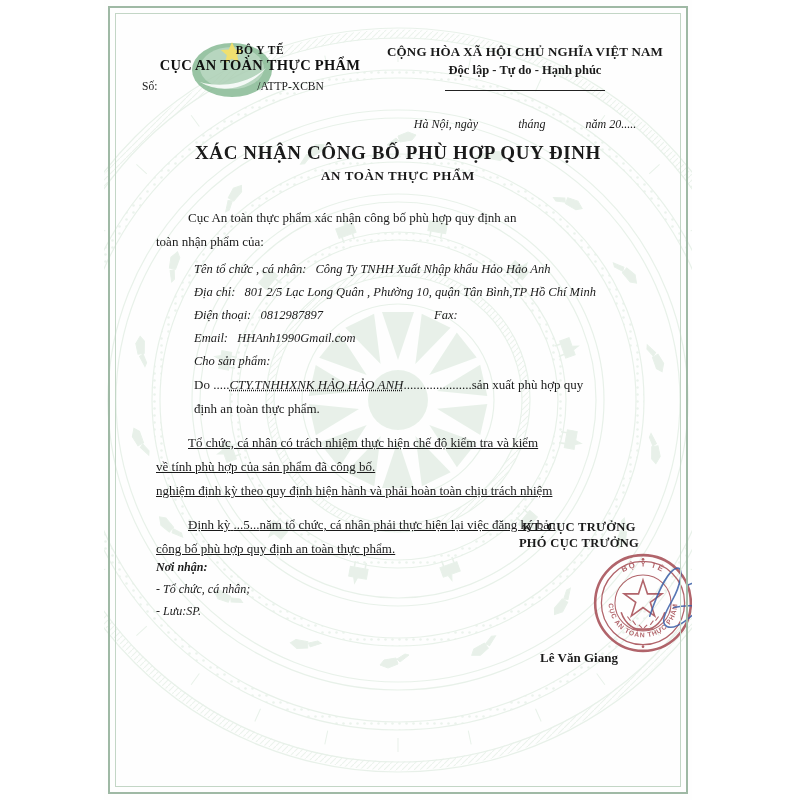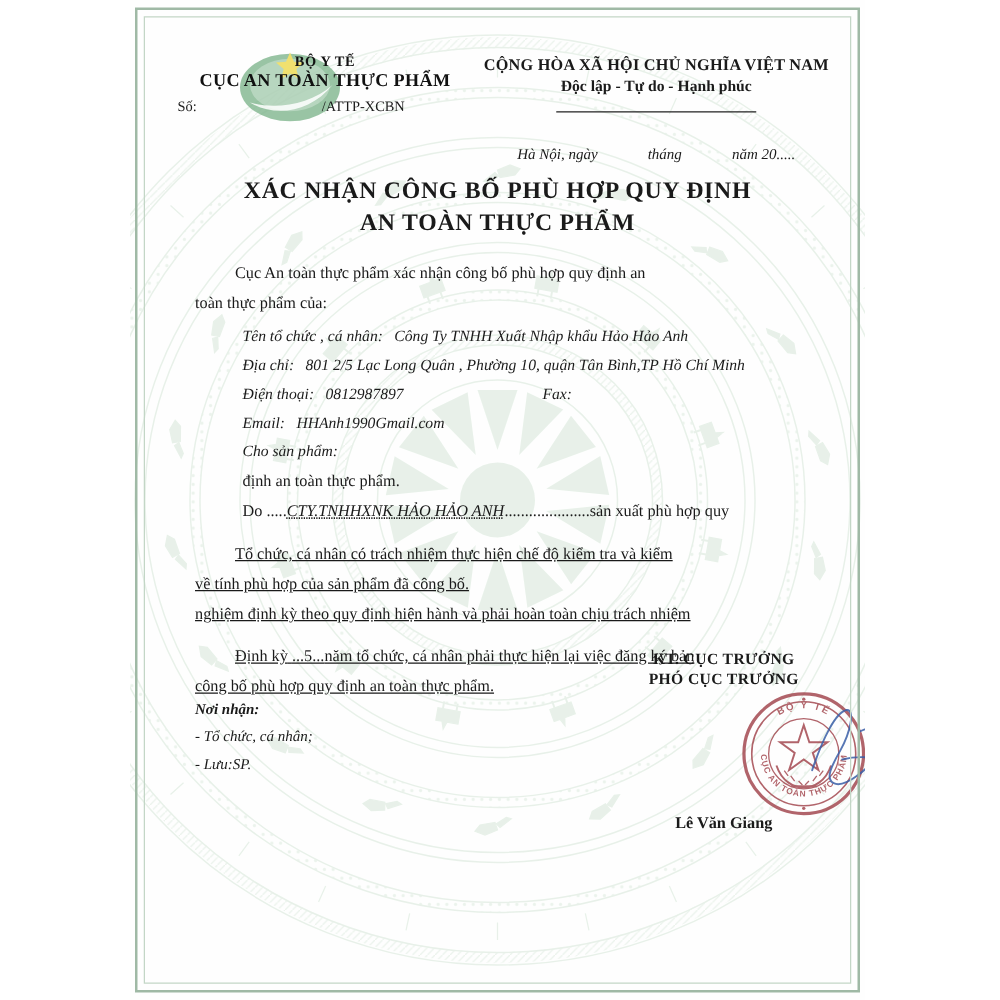--- a/index.html
+++ b/index.html
@@ -149,21 +149,21 @@
     position: absolute;
     left: 0; right: 0; top: 142px;
     text-align: center;
   }
   .title-l1 {
     font-size: 19px;
     font-weight: bold;
     letter-spacing: 0.6px;
   }
   .title-l2 {
-    font-size: 19px;
+    font-size: 13px;
     font-weight: bold;
     letter-spacing: 0.6px;
     margin-top: 4px;
   }
 
   
   .body-block {
     position: absolute;
     left: 52px; right: 44px;
     top: 206px;
@@ -610,21 +610,21 @@
       </div>
 
       <div class="title-block">
         <div class="title-l1">XÁC NHẬN CÔNG BỐ PHÙ HỢP QUY ĐỊNH</div>
         <div class="title-l2">AN TOÀN THỰC PHẨM</div>
       </div>
 
       <div class="body-block">
 
         <div class="para para-indent">Cục An toàn thực phẩm xác nhận công bố phù hợp quy định an</div>
-        <div class="para">toàn thực phẩm của:</div>
+        <div class="para">toàn nhận phẩm của:</div>
 
         <div class="field-list">
 
           <div class="field-row">
             <span class="field-label">Tên tổ chức , cá nhân:</span>
             <span class="field-value">Công Ty TNHH Xuất Nhập khẩu Hảo Hảo Anh</span>
           </div>
 
           <div class="field-row">
             <span class="field-label">Địa chỉ:</span>
@@ -645,25 +645,25 @@
           <div class="field-row">
             <span class="field-label">Email:</span>
             <span class="field-value">HHAnh1990Gmail.com</span>
           </div>
 
           <div class="field-row">
             <span class="field-label">Cho sản phẩm:</span>
             <span class="field-value"></span>
           </div>
 
-          <div class="do-row">định an toàn thực phẩm.</div>
           <div class="do-row">
             <span>Do</span>
             <span class="dots">.....</span><span class="dotted-fill">CTY.TNHHXNK HẢO HẢO ANH</span><span class="dots">.....................</span><span>sản xuất phù hợp quy</span>
           </div>
+          <div class="do-row">định an toàn thực phẩm.</div>
         </div>
 
         <div class="para-group">
           <div class="para para-indent">Tổ chức, cá nhân có trách nhiệm thực hiện chế độ kiểm tra và kiểm</div>
           <div class="para">về tính phù hợp của sản phẩm đã công bố.</div>
           <div class="para">nghiệm định kỳ theo quy định hiện hành và phải hoàn toàn chịu trách nhiệm</div>
         </div>
 
         <div class="para-group">
           <div class="para para-indent">

